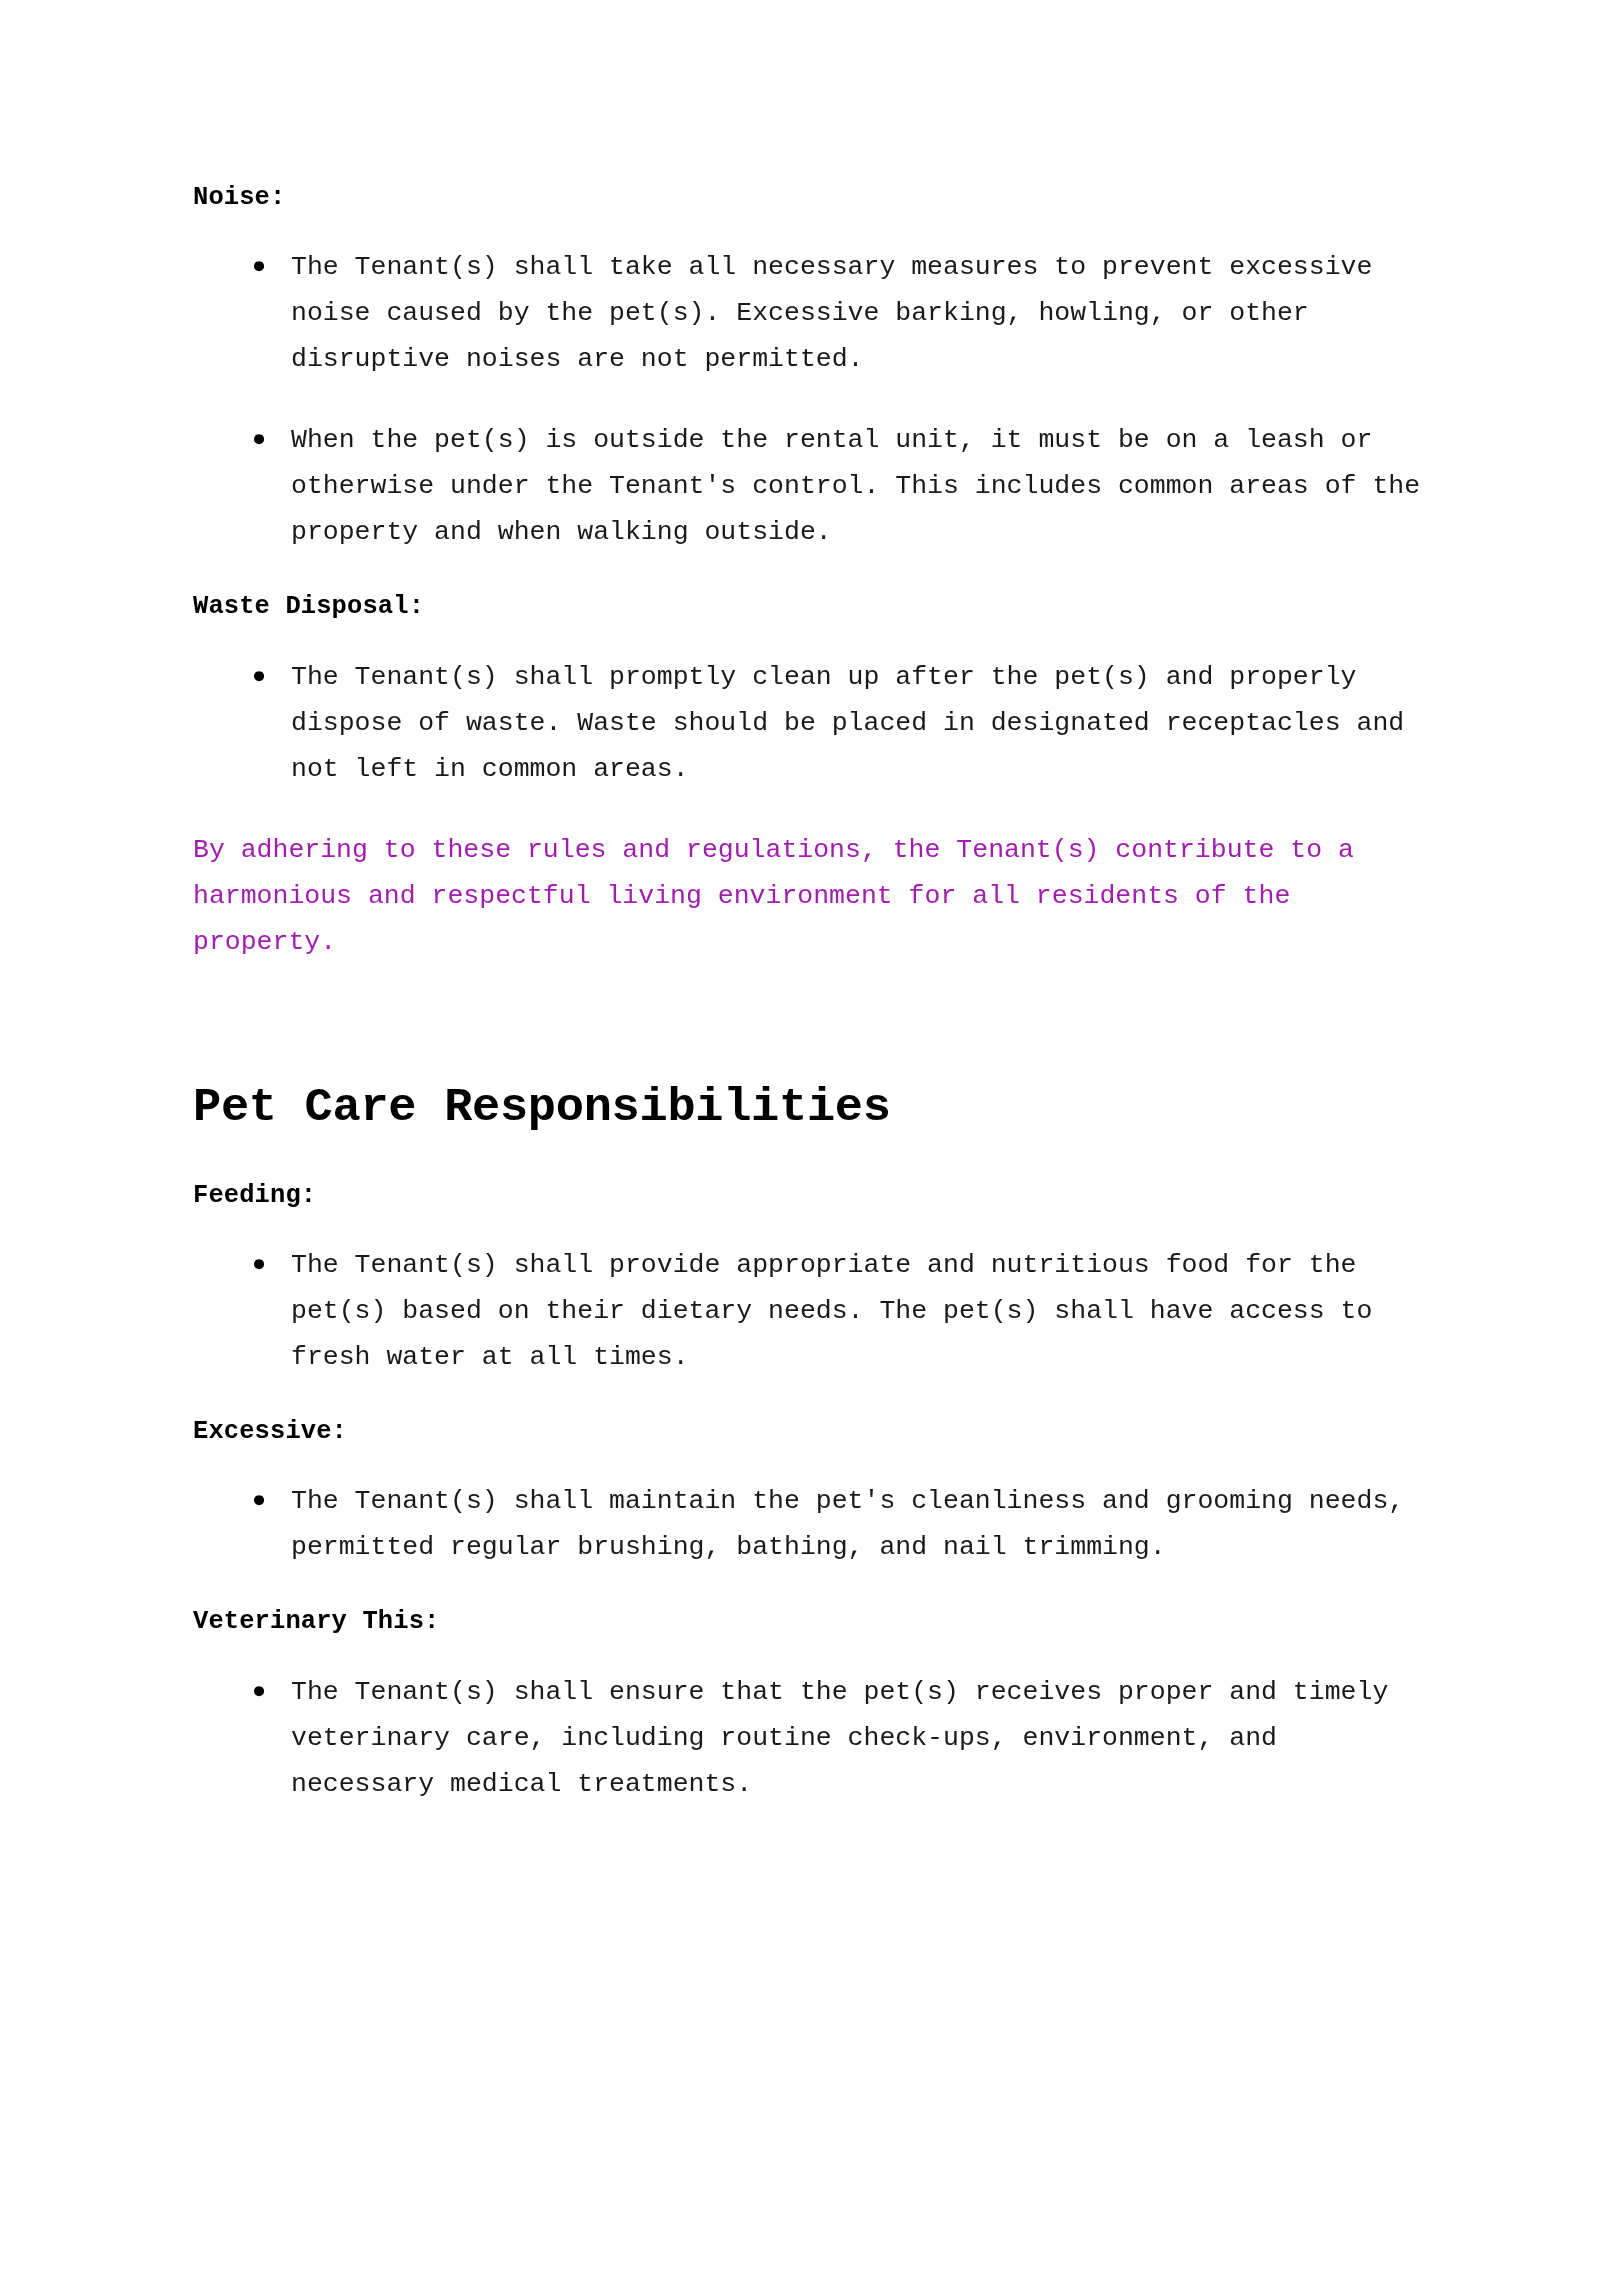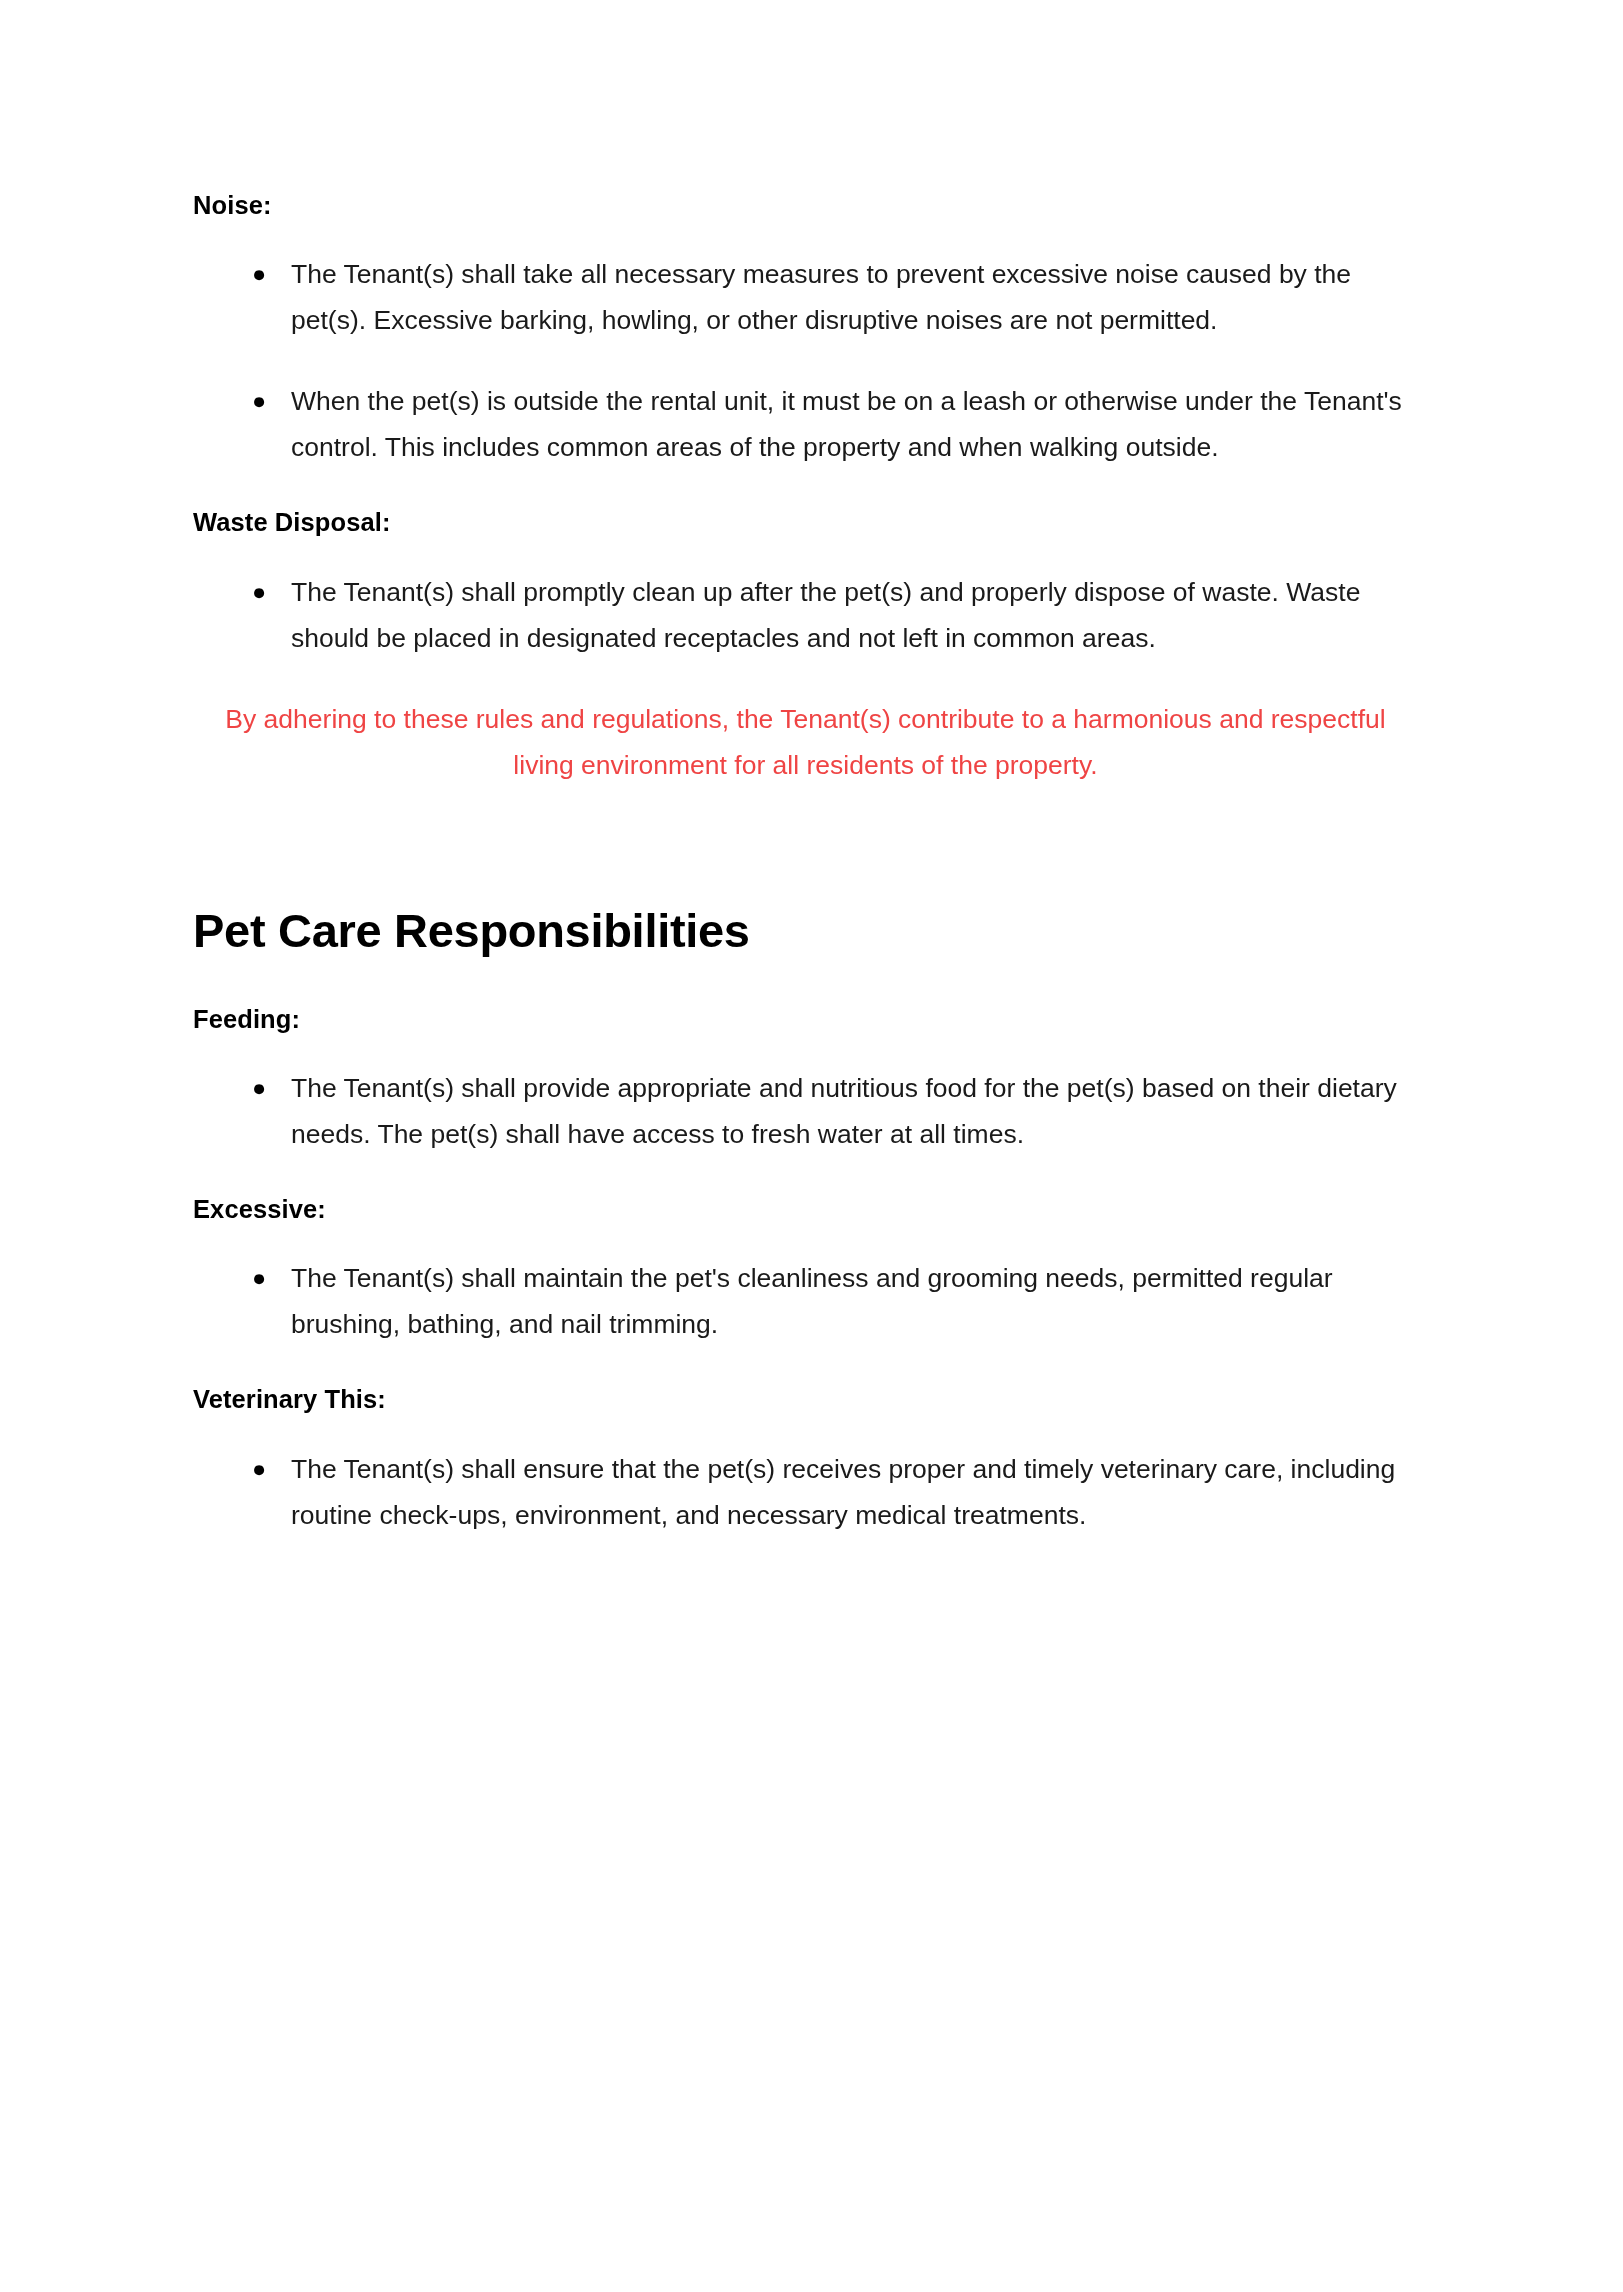--- a/index.html
+++ b/index.html
@@ -5,23 +5,23 @@
   html, body {
     margin: 0;
     padding: 0;
     background: #ffffff;
   }
   .page {
     position: relative;
     width: 1623px;
     height: 1861px;
     background: #ffffff;
-    margin: 7px auto;
+    margin: 0 auto;
     overflow: hidden;
-    font-family: Liberation Sans, sans-serif;
+    font-family: Liberation Mono, monospace;
     color: #000000;
     -webkit-font-smoothing: antialiased;
   }
   .content {
     position: absolute;
     left: 193px;
     top: 181px;
     width: 1237px;
   }
   .subhead {
@@ -54,24 +54,23 @@
     top: 0;
     width: 11.8px;
     height: 46px;
     line-height: 46px;
     font-size: 23.5px;
     color: #000000;
   }
   p.body-par {
     font-size: 26.5px;
     line-height: 46px;
-    color: #ef4444;
+    color: #a21caf;
     margin: 0 0 35px 0;
     max-width: 1225px;
-    text-align: center;
   }
   h1.section-title {
     font-size: 47px;
     font-weight: bold;
     line-height: 1.25;
     letter-spacing: -0.3px;
     color: #000000;
     margin: 114px 0 41px 0;
   }
 </style>

